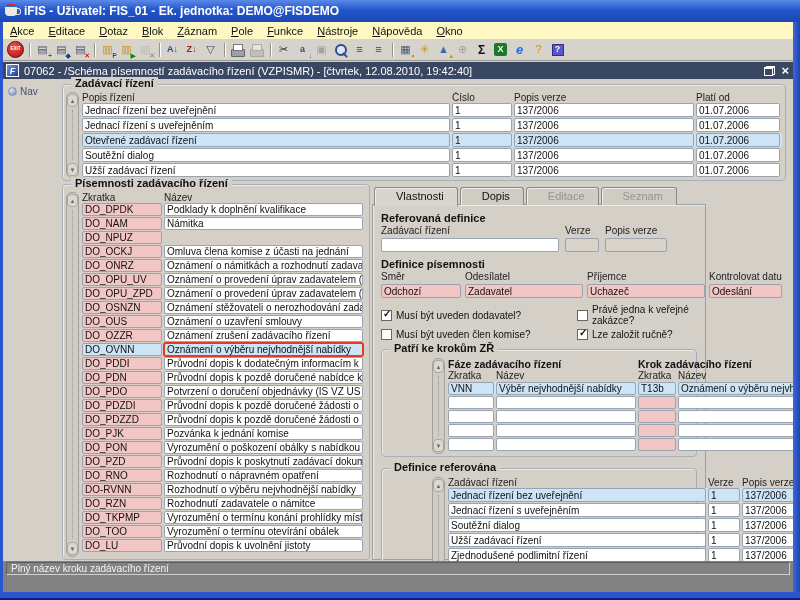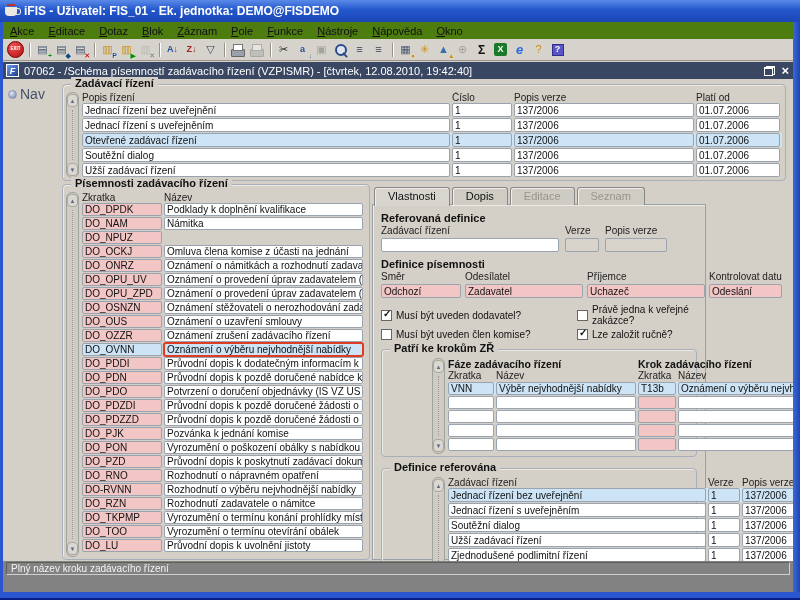--- a/index.html
+++ b/index.html
@@ -10,21 +10,21 @@
   .titlebar { position:absolute; left:0; top:0; width:800px; height:22px;
     background:linear-gradient(180deg,#5a8ae8 0%,#2356cc 45%,#1c47b4 100%);
     display:flex; align-items:center; color:#fff; font-size:12px; font-weight:bold; }
   .cup { width:12px; height:9px; background:#ece9e2; border-radius:0 0 4px 4px; position:relative; margin:0 7px 0 5px; }
   .cup::after { content:""; position:absolute; right:-4px; top:1px; width:4px; height:5px; border:1px solid #ece9e2; border-left:none; border-radius:0 3px 3px 0; }
   .cup::before { content:""; position:absolute; left:2px; top:-3px; width:8px; height:2px; background:#c03030; }
   .edge-l { position:absolute; left:0; top:22px; bottom:0; width:3px; background:#2a57cf; z-index:40; }
   .edge-r { position:absolute; right:0; top:22px; bottom:0; width:7px; background:linear-gradient(90deg,#3b68dd,#1e45b0); z-index:40; }
   .edge-b { position:absolute; left:0; right:0; bottom:0; height:8px; background:#2a57cf; border-bottom:2px solid #0a1f86; z-index:41; }
 
-  .menubar { position:absolute; left:3px; right:7px; top:22px; height:17px; background:#4d7c0f;
+  .menubar { position:absolute; left:3px; right:7px; top:22px; height:17px; background:#fef9c3;
     display:flex; align-items:center; font-size:11px; }
   .mi { padding:1px 7px; cursor:default; }
   .mil { display:inline-block; }
   .mil::first-letter { text-decoration:underline; }
 
   .toolbar { position:absolute; left:3px; right:7px; top:39px; height:22px; background:#d6d3cc;
     border-bottom:1px solid #9a968e; display:flex; align-items:center; padding-left:3px; }
   .tbi { width:17px; height:17px; display:flex; align-items:center; justify-content:center; position:relative; margin:0 1px; flex:none; }
   .tbi .g { font-size:11px; line-height:1; }
   .tbi .b { position:absolute; right:-1px; bottom:-1px; font-size:7px; font-weight:bold; line-height:1; text-shadow:0 0 1px #fff,0 0 1px #fff; }
@@ -51,21 +51,21 @@
     border:1px solid #fff; color:#fff; font-size:9px; font-weight:bold; font-style:italic;
     display:flex; align-items:center; justify-content:center; flex:none; }
   .mdispacer { flex:1; }
   .wrest { position:relative; width:11px; height:10px; margin-right:6px; }
   .wrest::before { content:""; position:absolute; right:0; top:0; width:7px; height:6px; border:1px solid #fff; border-top-width:2px; }
   .wrest::after { content:""; position:absolute; left:0; bottom:0; width:7px; height:6px; border:1px solid #fff; border-top-width:2px; background:#394763; }
   .wclose { font-size:13px; font-weight:bold; margin-right:4px; line-height:1; }
 
   
   .navlbl { position:absolute; left:8px; top:86px; display:flex; align-items:center; gap:3px;
-    font-size:14px; color:#44526b; }
+    font-size:10px; color:#44526b; }
   .navball { width:9px; height:9px; border-radius:50%; background:radial-gradient(circle at 35% 30%,#e4eaf6,#6a7da8); border:1px solid #8a97b0; }
 
   
   .gb { position:absolute; border:1px solid #a8aeba; border-radius:4px; box-shadow:inset 1px 1px 0 #eceae4; }
   .gbt { position:absolute; top:-8px; left:8px; background:#d4d0c8; padding:0 4px; font-weight:bold; font-size:11px; white-space:nowrap; }
   .gbin { display:flex; gap:3px; padding:7px 3px 2px 3px; height:100%; }
   .fld { height:14px; line-height:13px; background:#fff; border:1px solid #9aa4b0; border-radius:2px;
     font-size:10px; padding:0 2px; overflow:hidden; white-space:nowrap; }
   .pink { background:#f3c6c6; }
   .sel { background:#cce4f6; }
@@ -86,21 +86,21 @@
   .gp .fld { height:13px; line-height:12px; }
   .gk { grid-template-columns:46px 140px 38px 151px; }
   .gk .fld { height:13px; line-height:12px; }
   .gd { grid-template-columns:258px 32px 76px; }
 
   #gb-zad { left:62px; top:84px; width:724px; height:97px; }
   #gb-pis { left:62px; top:184px; width:308px; height:376px; }
 
   
   .tabstrip { position:absolute; left:374px; top:187px; height:18px; display:flex; z-index:3; }
-  .tab { padding:2px 13px 0 13px; font-size:11px; background:#cfccc4; border:1px solid #888;
+  .tab { padding:2px 13px 0 21px; font-size:11px; background:#cfccc4; border:1px solid #888;
     border-bottom:none; border-radius:3px 3px 0 0; margin-right:2px; box-shadow:inset 1px 1px 0 #f0eee8; }
   .tab.active { background:#d8d5ce; height:19px; position:relative; }
   .tab.disabled { color:#98948c; }
   .tabpanel { position:absolute; left:372px; top:204px; width:334px; height:356px; background:#d4d0c8;
     border:1px solid #98a0aa; box-shadow:inset 1px 1px 0 #eceae4; padding:5px 8px 4px 8px; font-size:10px; }
   .blocktitle { font-weight:bold; font-size:11px; margin:2px 0 1px 0; }
   .gr { display:grid; gap:6px; margin-bottom:2px; }
   .gref { grid-template-columns:178px 34px 62px; }
   .gdefl { grid-template-columns:80px 118px 118px 73px; gap:4px; }
   .cbgrid { display:grid; grid-template-columns:196px auto; row-gap:3px; margin:6px 0 4px 0; }

